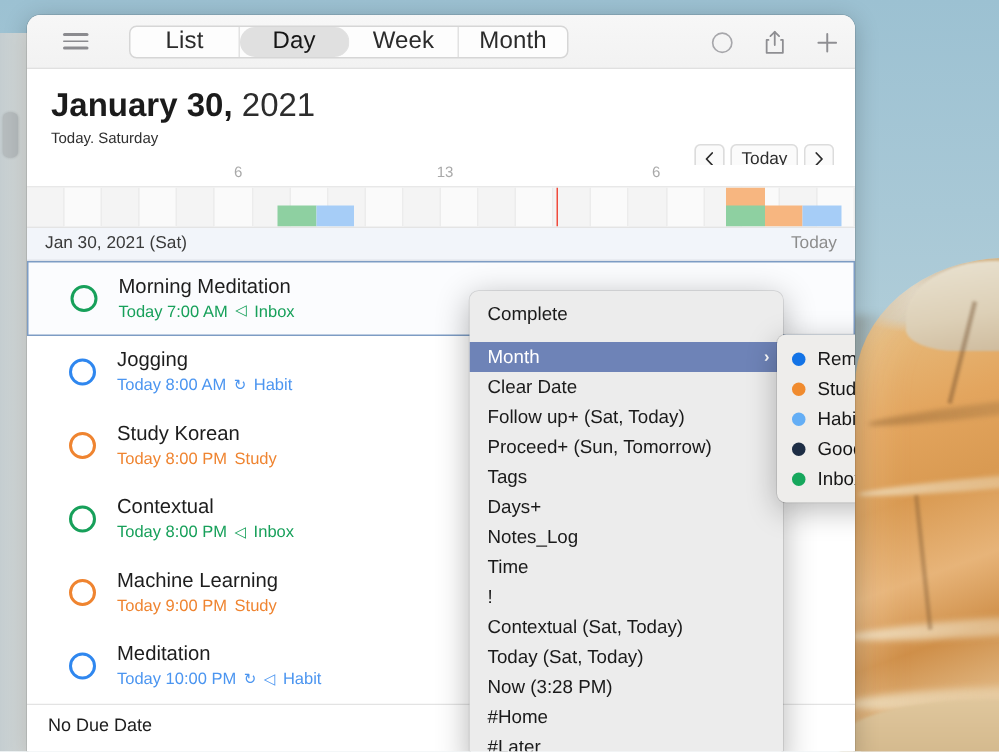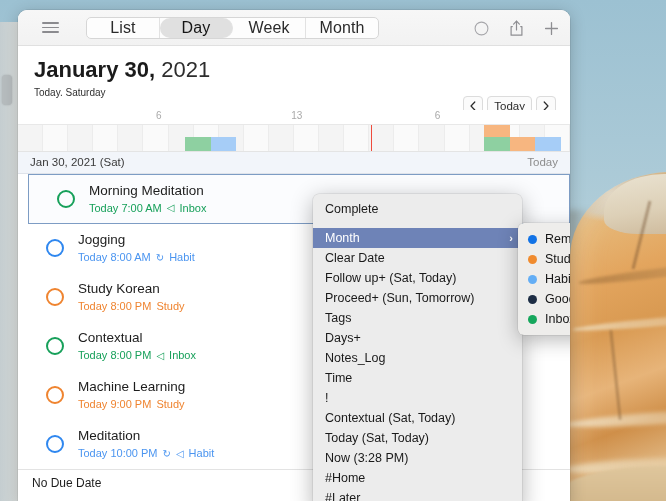--- a/index.html
+++ b/index.html
@@ -248,21 +248,20 @@
     height: 49px;
     display: flex; align-items: center;
     padding: 0 12px;
     position: relative;
     cursor: default;
   }
   .task-row.selected {
     background: #fbfcfe;
     border: 1.5px solid #7d9cc4;
     height: 50px;
-    margin-left: 10px;
   }
   .chk {
     width: 18px; height: 18px;
     border-radius: 50%;
     border: 2px solid #999;
     margin-left: 16px; margin-right: 14px;
     flex: 0 0 auto;
   }
   .task-text { display: flex; flex-direction: column; gap: 3px; }
   .task-title { font-size: 13.5px; color: #1d1d1d; line-height: 1.1; }

